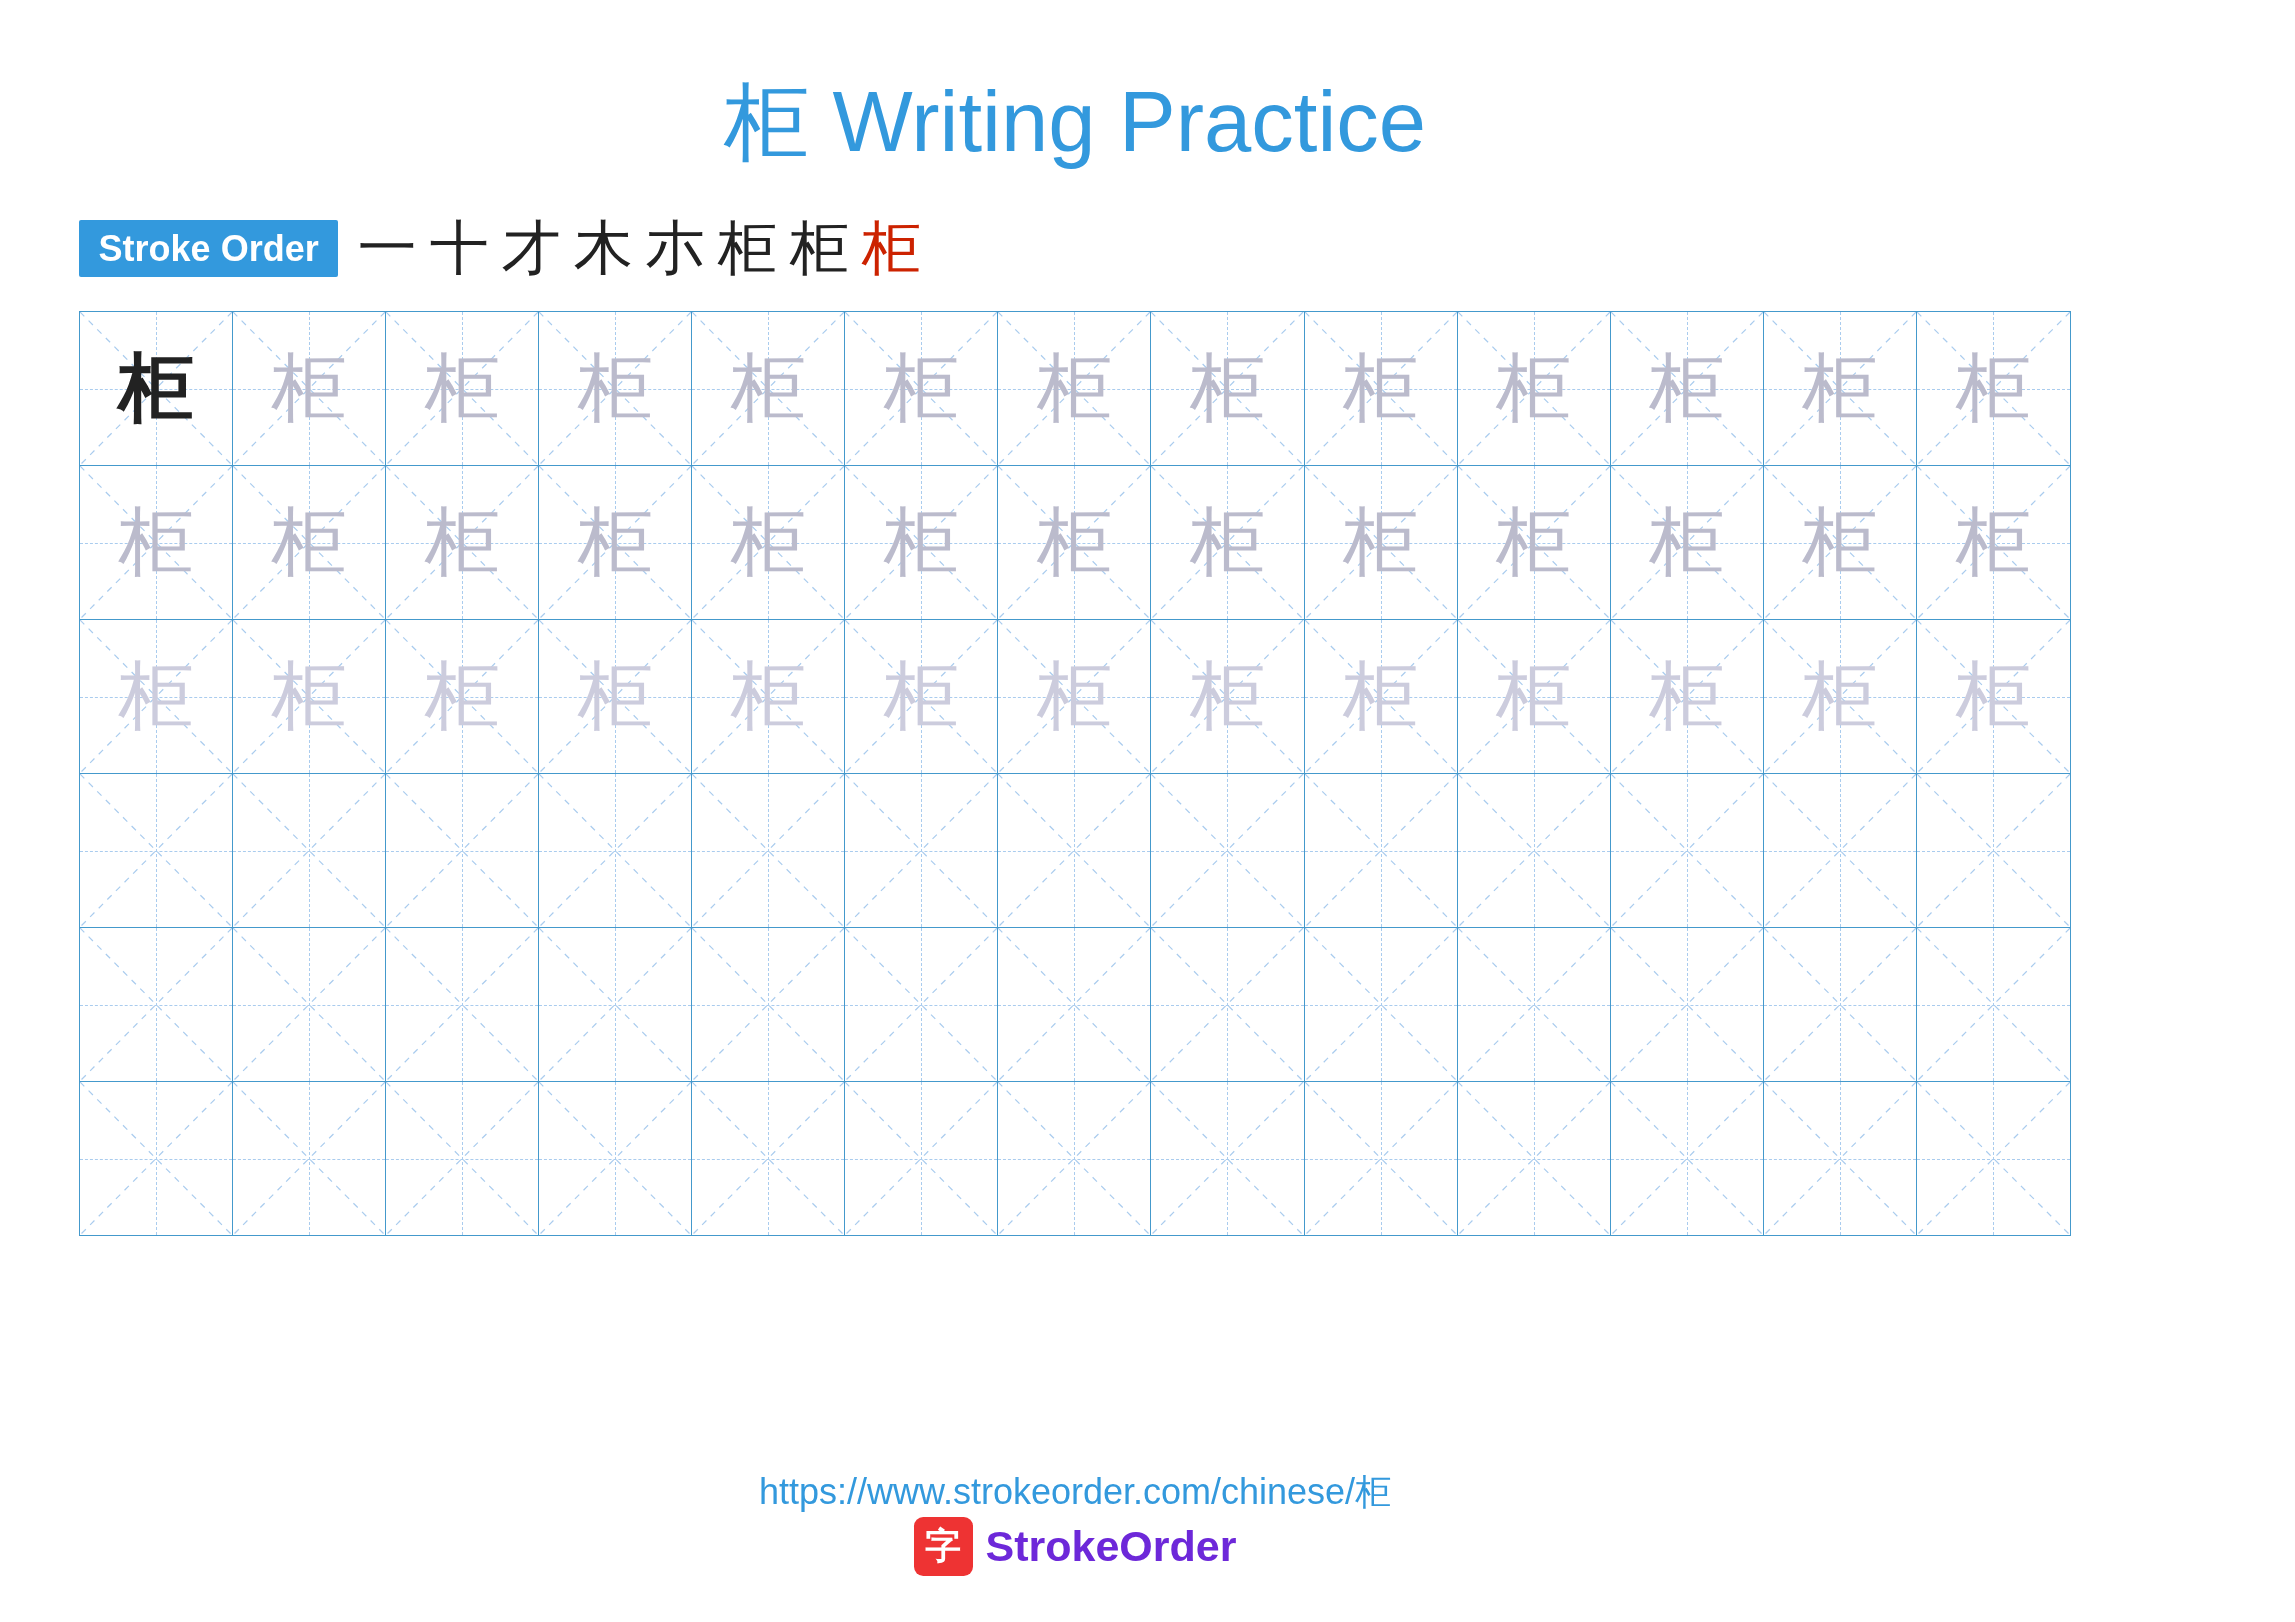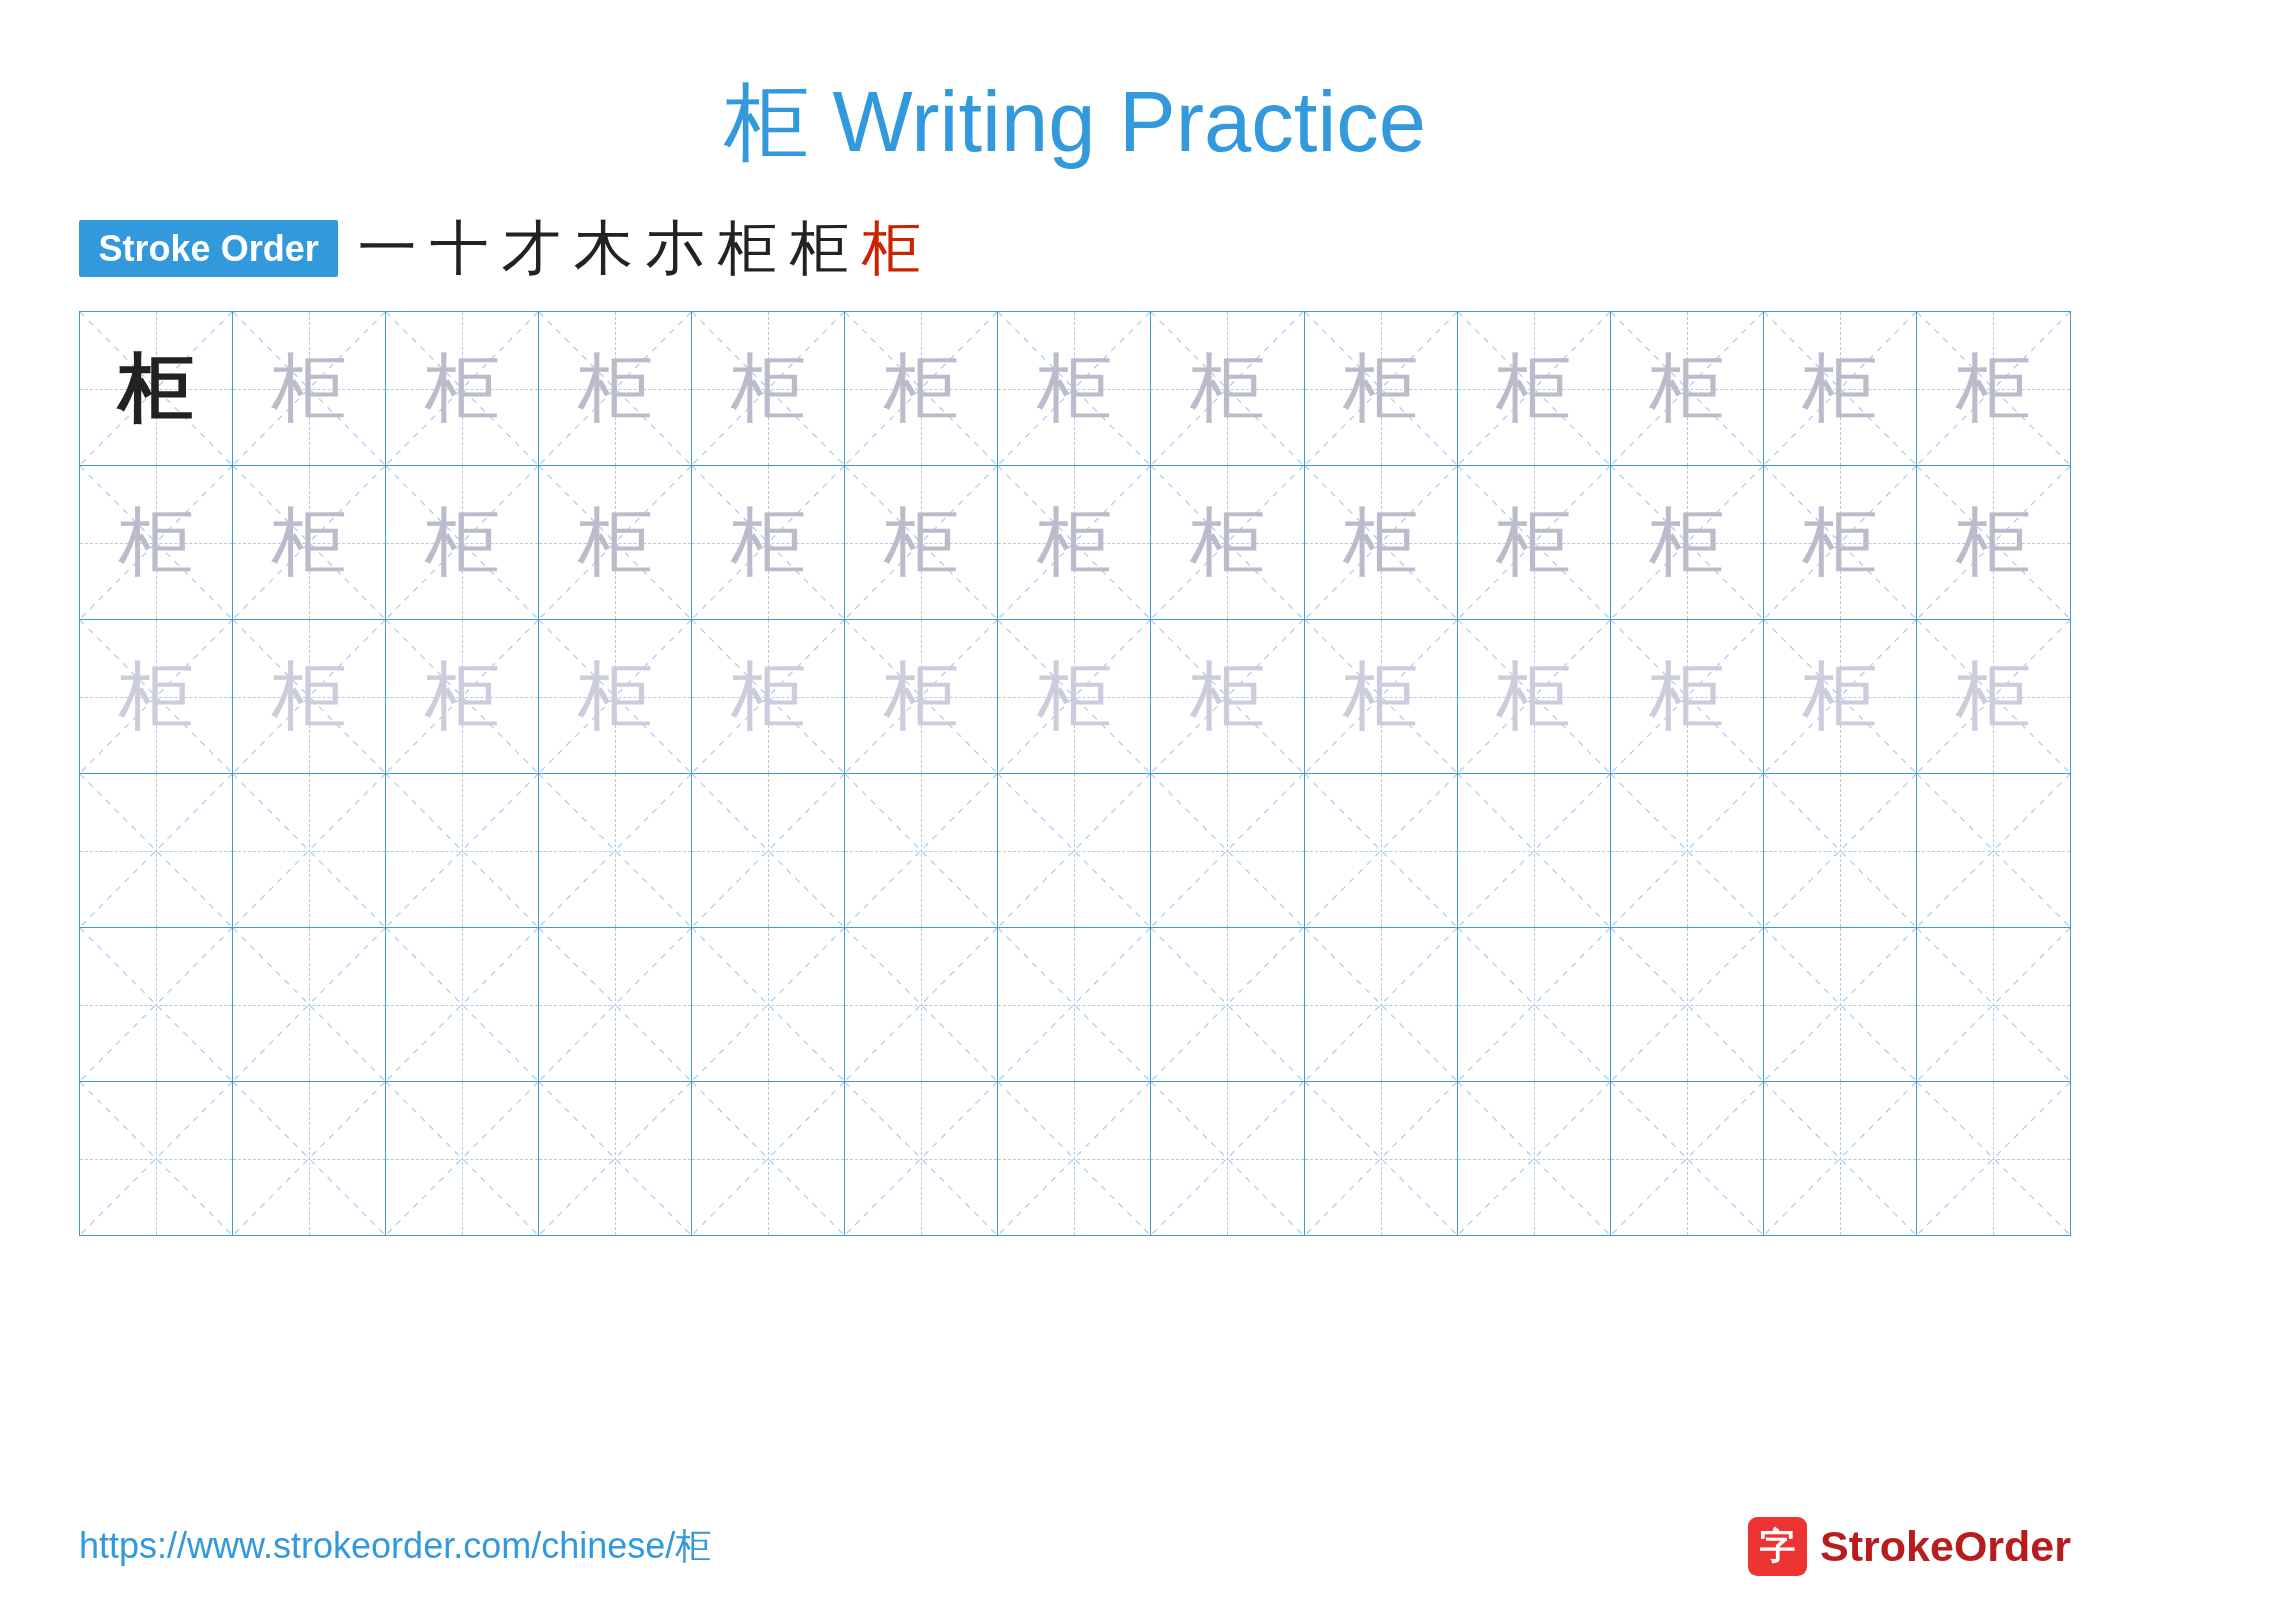--- a/index.html
+++ b/index.html
@@ -140,20 +140,21 @@
 
     
     .footer {
       position: absolute;
       bottom: 46px;
       left: 79px;
       right: 79px;
       display: flex;
       align-items: center;
       justify-content: space-between;
+      flex-direction: column;
     }
 
     .footer-url {
       color: #3399dd;
       font-size: 36px;
     }
 
     .footer-logo {
       display: flex;
       align-items: center;
@@ -170,21 +171,21 @@
       justify-content: center;
       color: white;
       font-size: 36px;
       font-weight: bold;
       font-family: serif;
     }
 
     .logo-text {
       font-size: 43px;
       font-weight: bold;
-      color: #b91c1c;
+      color: #6d28d9;
     }
 
     
     .diag-svg {
       position: absolute;
       inset: 0;
       width: 100%;
       height: 100%;
       z-index: 1;
       pointer-events: none;

